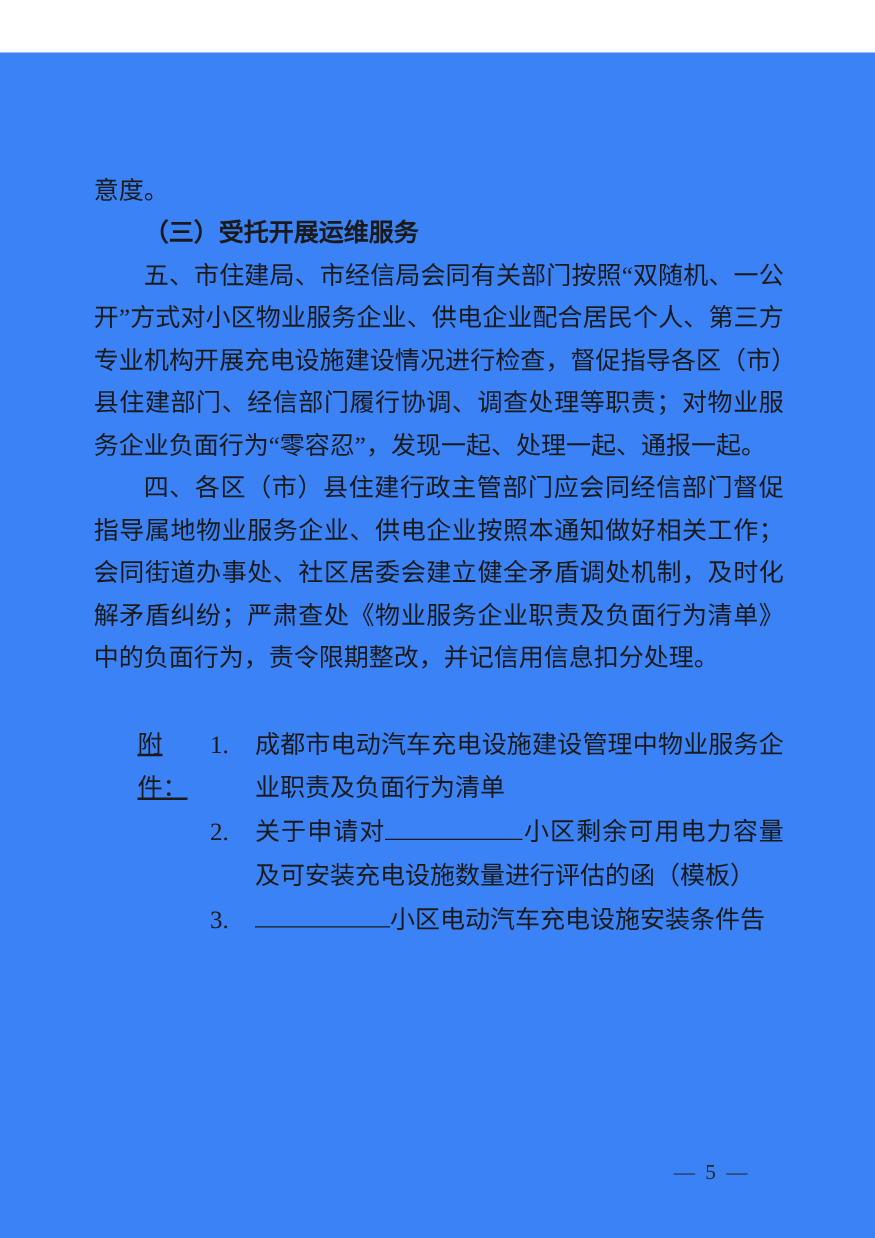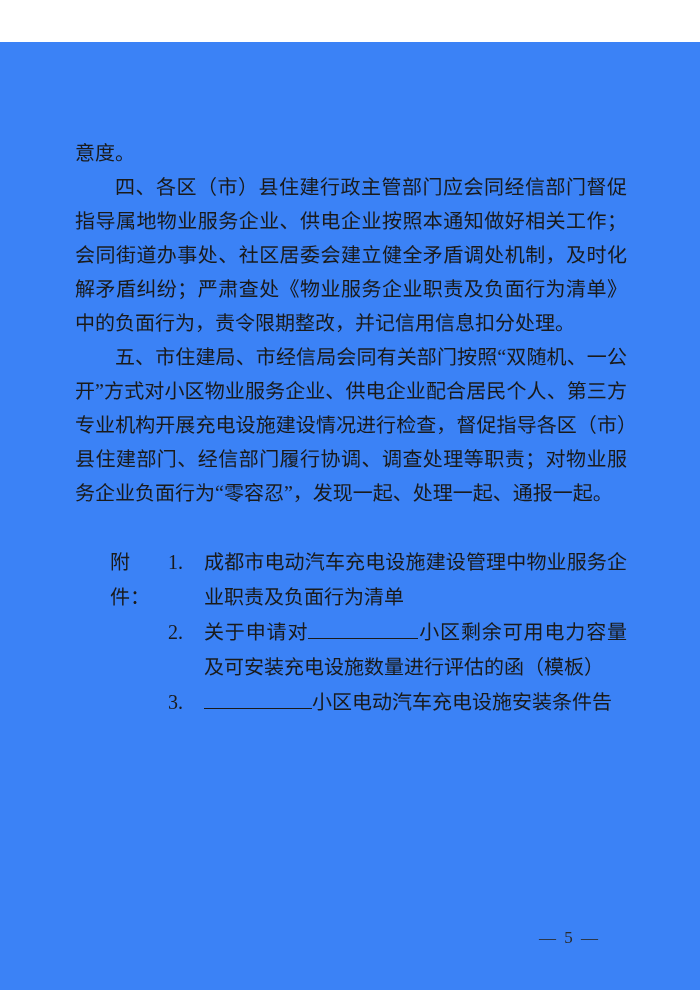--- a/index.html
+++ b/index.html
@@ -45,20 +45,21 @@
     padding-left: 35px;
     font-size: 20px;
     line-height: 35px;
   }
   .att-row {
     display: flex;
     align-items: flex-start;
   }
   .att-label {
     flex: 0 0 58px;
+    text-decoration: underline;
   }
   .att-list {
     flex: 1 1 auto;
     min-width: 0;
   }
   .att-item {
     display: flex;
     align-items: flex-start;
   }
   .att-num {
@@ -87,25 +88,26 @@
   }
 </style>
 </head>
 <body>
 
 <div class="page">
   <div class="content body-text">
 
     <p>意度。</p>
 
+    <p class="indent section-heading">（三）受托开展运维服务</p>
 
 
+    <p class="indent">五、市住建局、市经信局会同有关部门按照“双随机、一公开”方式对小区物业服务企业、供电企业配合居民个人、第三方专业机构开展充电设施建设情况进行检查，督促指导各区（市）县住建部门、经信部门履行协调、调查处理等职责；对物业服务企业负面行为“零容忍”，发现一起、处理一起、通报一起。</p>
+
     <p class="indent">四、各区（市）县住建行政主管部门应会同经信部门督促指导属地物业服务企业、供电企业按照本通知做好相关工作；会同街道办事处、社区居委会建立健全矛盾调处机制，及时化解矛盾纠纷；严肃查处《物业服务企业职责及负面行为清单》中的负面行为，责令限期整改，并记信用信息扣分处理。</p>
-
-    <p class="indent">五、市住建局、市经信局会同有关部门按照“双随机、一公开”方式对小区物业服务企业、供电企业配合居民个人、第三方专业机构开展充电设施建设情况进行检查，督促指导各区（市）县住建部门、经信部门履行协调、调查处理等职责；对物业服务企业负面行为“零容忍”，发现一起、处理一起、通报一起。</p>
 
     <div class="attachments">
       <div class="att-row">
         <span class="att-label">附件：</span>
         <div class="att-list">
             <div class="att-item">
               <span class="att-num">1.</span>
               <span class="att-text">成都市电动汽车充电设施建设管理中物业服务企业职责及负面行为清单</span>
             </div>
             <div class="att-item">

